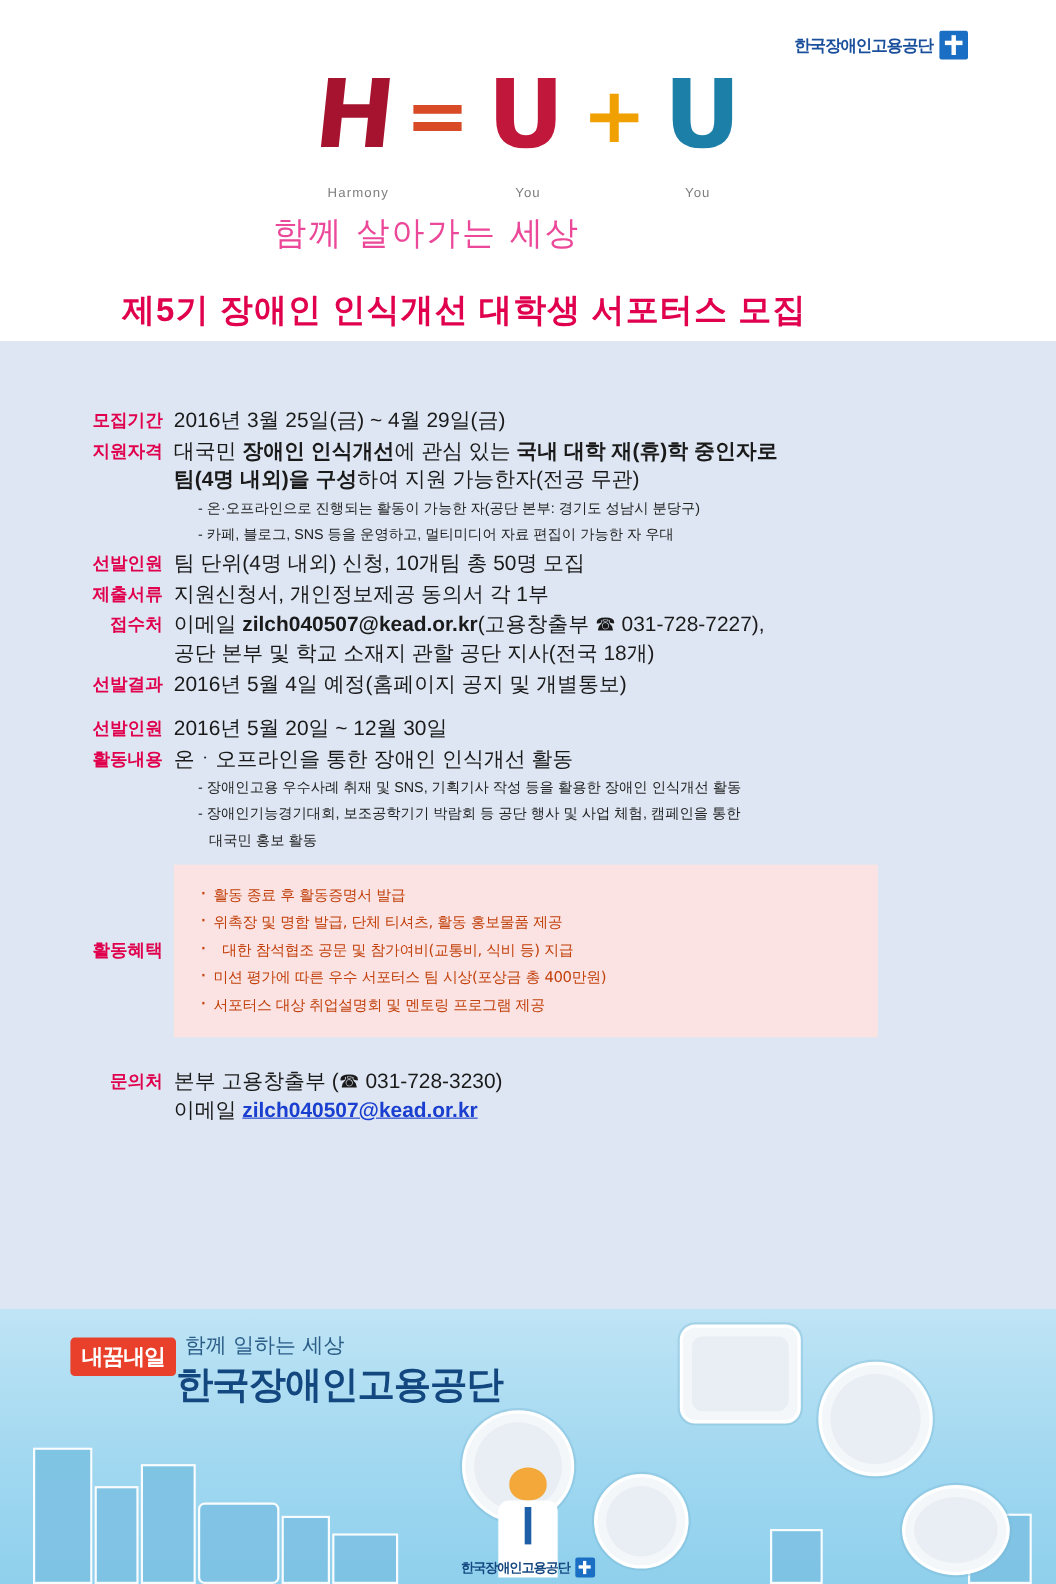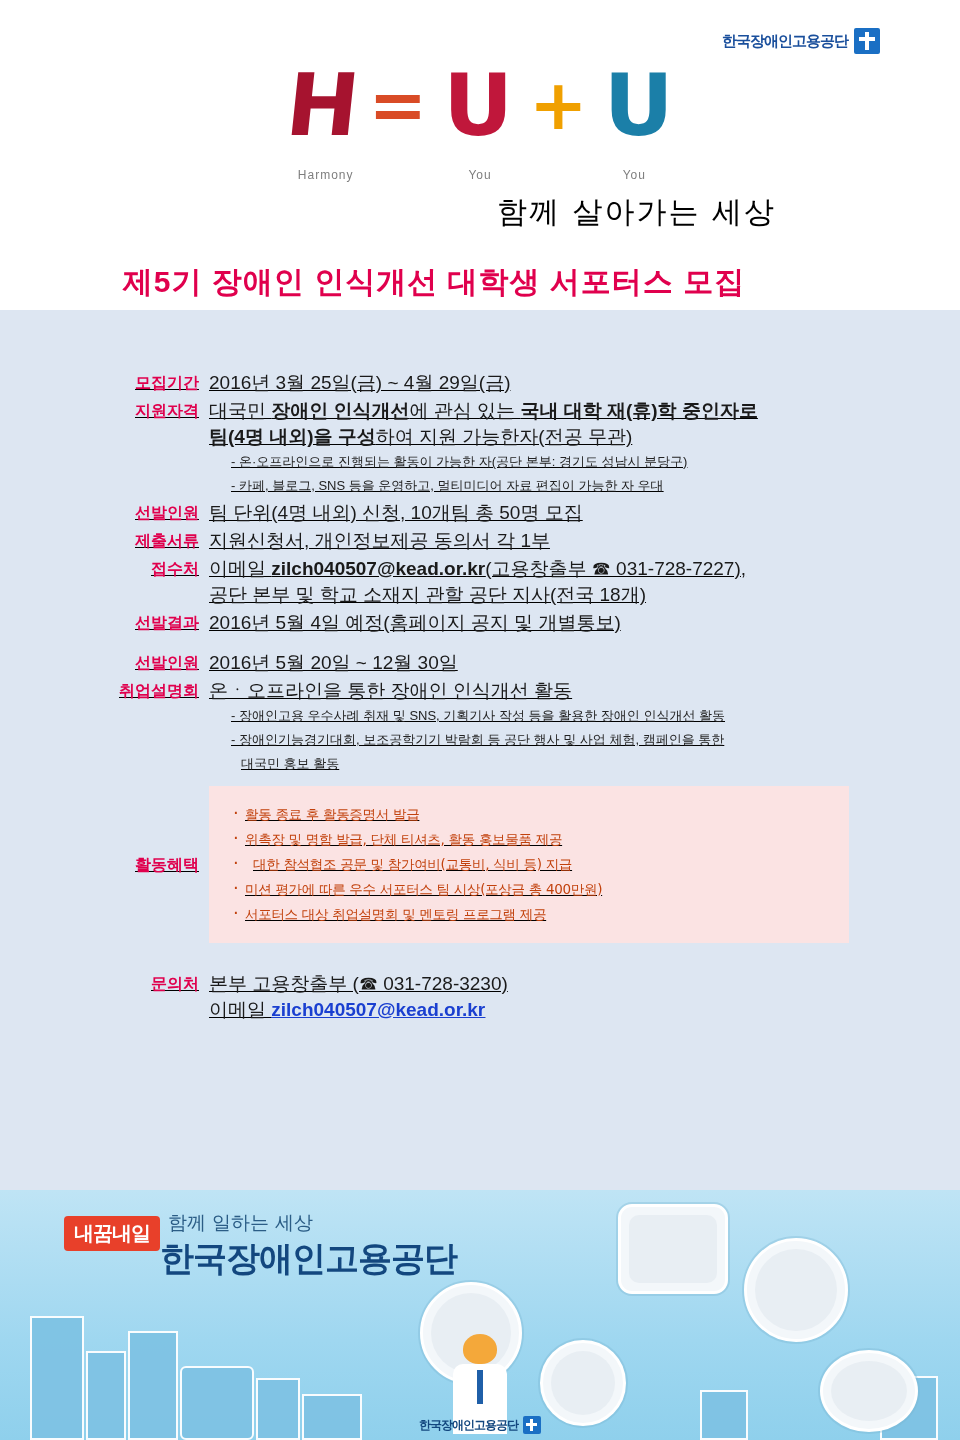--- a/index.html
+++ b/index.html
@@ -99,38 +99,37 @@
   .hero-labels span { display: inline-block; }
   .hero-labels .l1 { width: 150px; }
   .hero-labels .l2 { width: 150px; }
   .hero-labels .l3 { width: 150px; }
 
   .hero-script {
     position: absolute;
     top: 192px;
     left: 0;
     width: 776px;
-    text-align: right;
+    text-align: center;
     font-size: 30px;
-    color: #000000;
+    color: #ec4899;
     font-family: "DejaVu Sans", sans-serif;
     letter-spacing: 2px;
   }
 
   .main-title {
     position: absolute;
     top: 262px;
     left: 0;
     width: 844px;
     text-align: center;
     font-size: 30px;
     font-weight: bold;
     color: #e0004d;
     letter-spacing: 1px;
-    margin-left: 12px;
   }
 
   
   .body-area {
     position: relative;
     background: #dde6f2;
     padding: 60px 0 40px 0;
     height: 880px;
     box-sizing: border-box;
   }
@@ -156,23 +155,22 @@
     line-height: 26px;
   }
   .value b { font-weight: bold; }
   .sub {
     font-size: 13px;
     color: #222;
     line-height: 24px;
     padding-left: 22px;
   }
   .content-wrap {
-    padding-left: 99px;
+    padding-left: 48px;
     padding-right: 70px;
-    text-decoration: underline;
   }
   .spacer-sm { height: 12px; }
 
   a.mail {
     color: #1a3fd0;
     text-decoration: underline;
     font-weight: bold;
   }
 
   
@@ -390,21 +388,21 @@
     </div>
 
     <div class="spacer-sm"></div>
 
     <div class="row">
       <div class="label">선발인원</div>
       <div class="value">2016년 5월 20일 ~ 12월 30일</div>
     </div>
 
     <div class="row">
-      <div class="label">취업설명회</div>
+      <div class="label">활동내용</div>
       <div>
         <div class="value">온ㆍ오프라인을 통한 장애인 인식개선 활동</div>
         <div class="sub">- 장애인고용 우수사례 취재 및 SNS, 기획기사 작성 등을 활용한 장애인 인식개선 활동</div>
         <div class="sub">- 장애인기능경기대회, 보조공학기기 박람회 등 공단 행사 및 사업 체험, 캠페인을 통한</div>
         <div class="sub" style="padding-left:32px;">대국민 홍보 활동</div>
       </div>
     </div>
 
     <div class="benefits-row">
       <div class="label">활동혜택</div>

